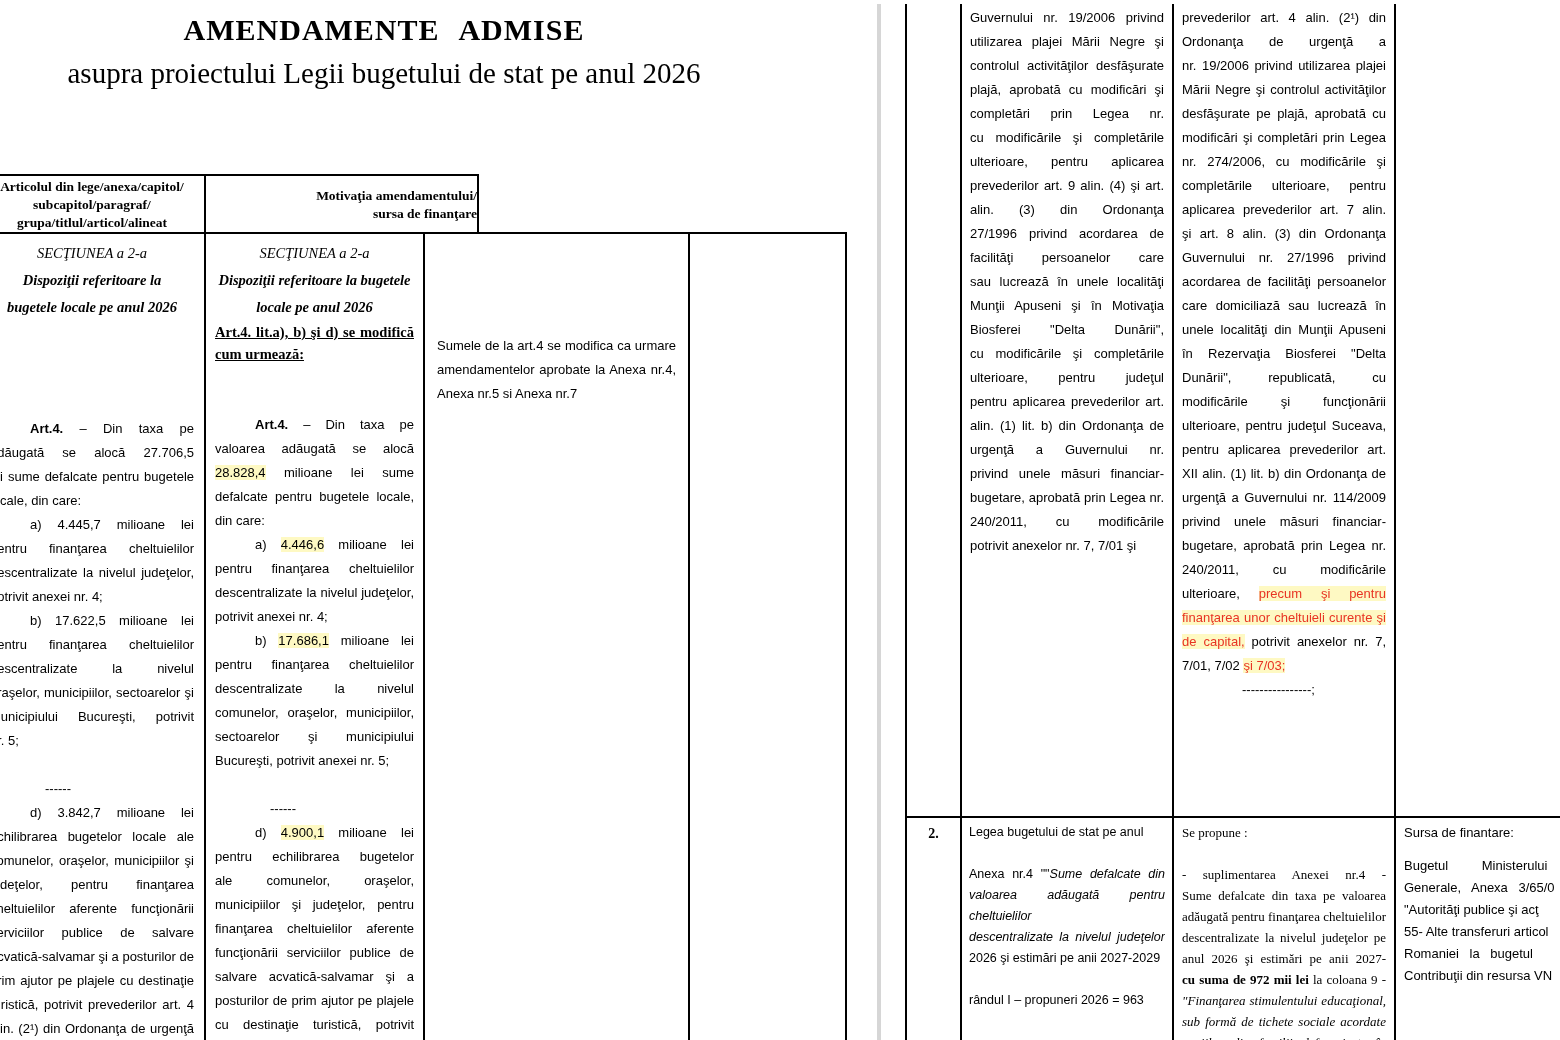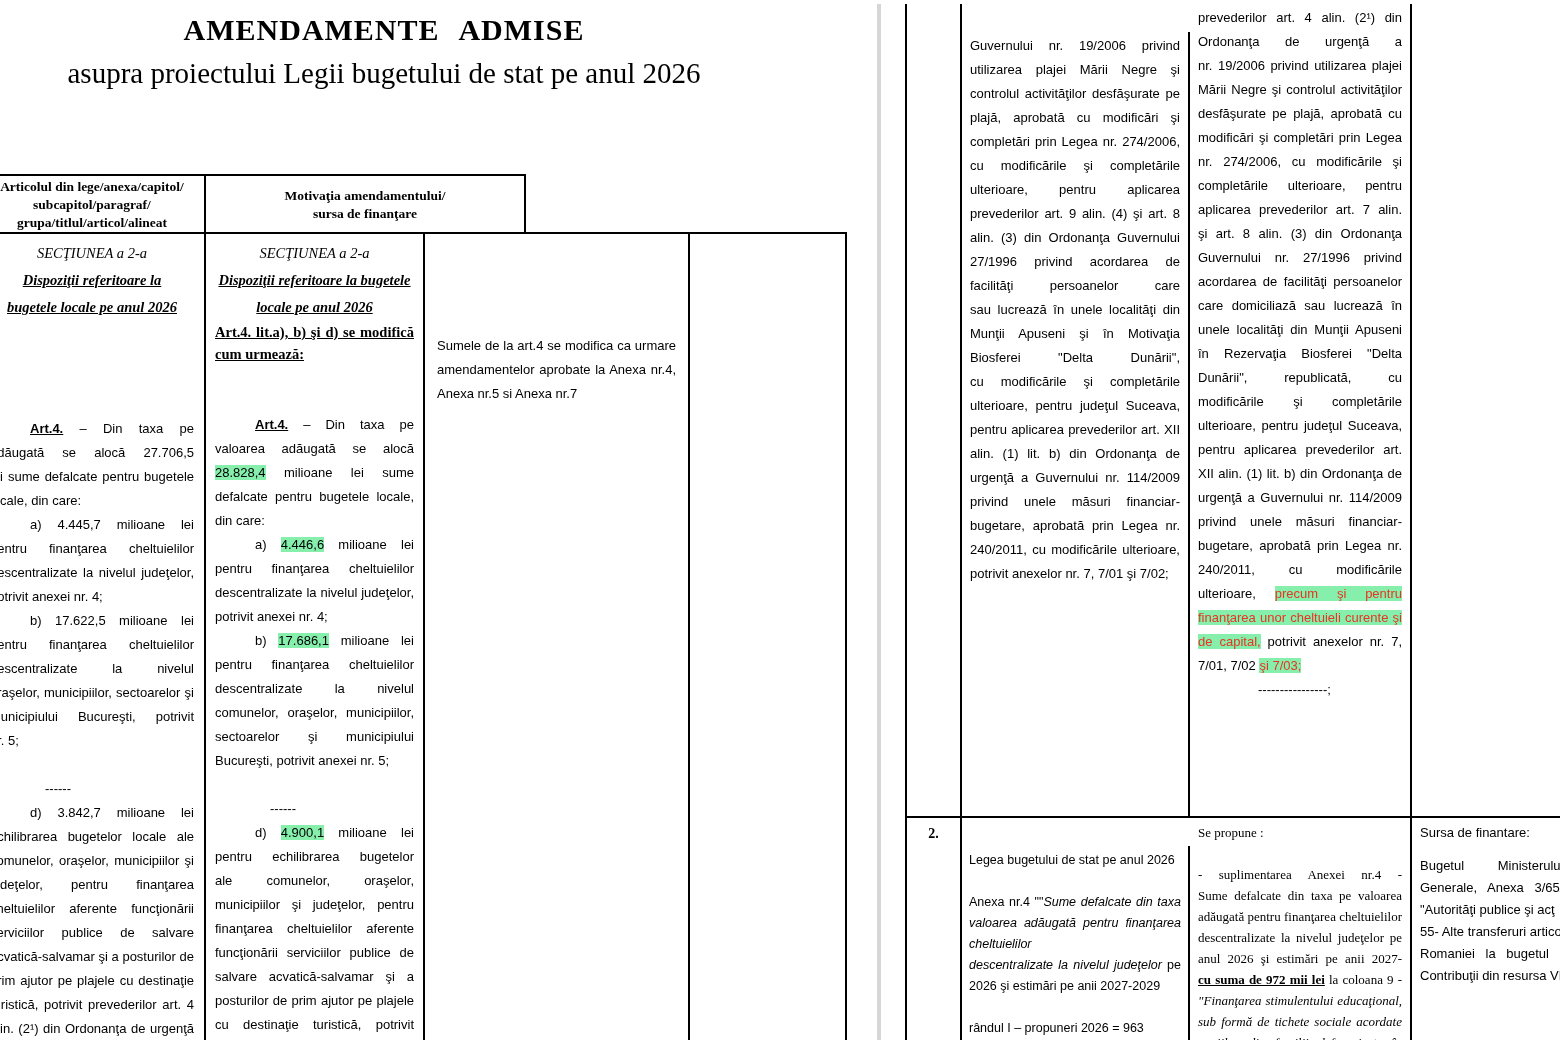--- a/index.html
+++ b/index.html
@@ -16,38 +16,38 @@
   .title{font-size:30px;font-weight:bold;letter-spacing:1px;word-spacing:12px;line-height:40px;}
   .subtitle{font-size:29px;line-height:38px;margin-top:4px;}
 
   .hrow{position:absolute;left:-22px;top:170px;height:58px;display:flex;border-top:2px solid #000;}
   .hcell{box-sizing:border-box;border-right:2px solid #000;display:flex;flex-direction:column;
     justify-content:center;text-align:center;font-family:"Liberation Serif", serif;
     font-weight:bold;font-size:13.5px;overflow:hidden;}
   .hcell .ln{height:18px !important;line-height:18px !important;}
   .hc1{width:228px;border-left:2px solid #000;}
   .hc2{width:219px;}
-  .hc3{width:320px;}
+  .hc3{width:273px;text-align:right;}
 
   .brow{position:absolute;left:-22px;top:228px;height:808px;display:flex;border-top:2px solid #000;}
   .bcell{box-sizing:border-box;border-right:2px solid #000;overflow:hidden;font-size:13px;}
   .bc1{width:228px;border-left:2px solid #000;padding:6px 10px 0;}
   .bc2{width:219px;padding:6px 9px 0;border-bottom:2px solid #000;}
   .bc3{width:265px;padding:100px 12px 0;border-bottom:2px solid #000;}
   .bc4{width:157px;border-bottom:2px solid #000;}
 
   
   .pgap{position:absolute;left:877px;top:0;width:4px;height:1040px;background:#d6d6d6;}
 
   
   .r1{position:absolute;left:905px;top:0;height:812px;display:flex;}
   .r2{position:absolute;left:905px;top:812px;height:235px;display:flex;border-top:2px solid #000;}
   .rcell{box-sizing:border-box;border-right:2px solid #000;overflow:hidden;}
   .rc1{width:57px;border-left:2px solid #000;}
-  .rc2{width:228px;padding:2px 8px 0;font-size:13px;margin-top:28px;}
+  .rc2{width:212px;padding:2px 8px 0;font-size:13px;}
   .rc3{width:222px;padding:2px 8px 16px;font-size:13px;}
   .rc4{width:293px;}
   .r2 .rc1{text-align:center;font-family:"Liberation Serif", serif;font-weight:bold;
     font-size:14px;padding-top:8px;}
   .r2 .rc2{font-size:12.5px;padding:4px 7px 0;}
   .r2 .rc3{font-family:"Liberation Serif", serif;font-size:13px;padding:4px 8px 0;}
   .r2 .rc4{font-size:13px;padding:4px 8px 0;}
 
   
   .ln{height:24px;line-height:24px;overflow:hidden;text-justify:inter-word;}
@@ -55,24 +55,24 @@
   .r2 .rc4 .ln{height:22px;line-height:22px;}
   .hd{height:27px !important;line-height:27px !important;}
   .hd2{height:22px !important;line-height:22px !important;}
   .half{height:11px !important;line-height:11px !important;}
   .j{text-align:justify;text-align-last:justify;}
   .ctr{text-align:center;}
   .ind{text-indent:40px;}
   .ind2{text-indent:55px;}
   .ind3{text-indent:60px;}
   .ser{font-family:"Liberation Serif", serif;font-size:14.5px;}
-  .b{font-weight:bold;text-decoration:underline;}
+  .b{font-weight:bold;}
   .i{font-style:italic;}
   .u{text-decoration:underline;}
-  .hl{background:#86efac;}
+  .hl{background:#fef9c3;}
   .red{color:#e83423;}
   .ws{word-spacing:30px;}
   .ws2{word-spacing:7px;}
 </style>
 </head>
 <body>
 
 <div class="stage">
 
   <div>
@@ -213,21 +213,21 @@
           <div class="ln j"><span>nr. 274/2006, cu modificările şi</span></div>
           <div class="ln j"><span>completările ulterioare, pentru</span></div>
           <div class="ln j"><span>aplicarea prevederilor art. 7 alin. (4)</span></div>
           <div class="ln j"><span>şi art. 8 alin. (3) din Ordonanţa</span></div>
           <div class="ln j"><span>Guvernului nr. 27/1996 privind</span></div>
           <div class="ln j"><span>acordarea de facilităţi persoanelor</span></div>
           <div class="ln j"><span>care domiciliază sau lucrează în</span></div>
           <div class="ln j"><span>unele localităţi din Munţii Apuseni şi</span></div>
           <div class="ln j"><span>în Rezervaţia Biosferei "Delta</span></div>
           <div class="ln j"><span>Dunării", republicată, cu</span></div>
-          <div class="ln j"><span>modificările şi completările</span></div>
+          <div class="ln j"><span>modificările şi funcţionării</span></div>
           <div class="ln j"><span>ulterioare, pentru judeţul Suceava,</span></div>
           <div class="ln j"><span>pentru aplicarea prevederilor art.</span></div>
           <div class="ln j"><span>XII alin. (1) lit. b) din Ordonanţa de</span></div>
           <div class="ln j"><span>urgenţă a Guvernului nr. 114/2009</span></div>
           <div class="ln j"><span>privind unele măsuri financiar-</span></div>
           <div class="ln j"><span>bugetare, aprobată prin Legea nr.</span></div>
           <div class="ln j"><span>240/2011, cu modificările</span></div>
           <div class="ln j"><span>ulterioare, </span><span class="hl red">precum şi pentru</span></div>
           <div class="ln j"><span class="hl red">finanţarea unor cheltuieli curente şi</span></div>
           <div class="ln j"><span class="hl red">de capital,</span><span> potrivit anexelor nr. 7,</span></div>

